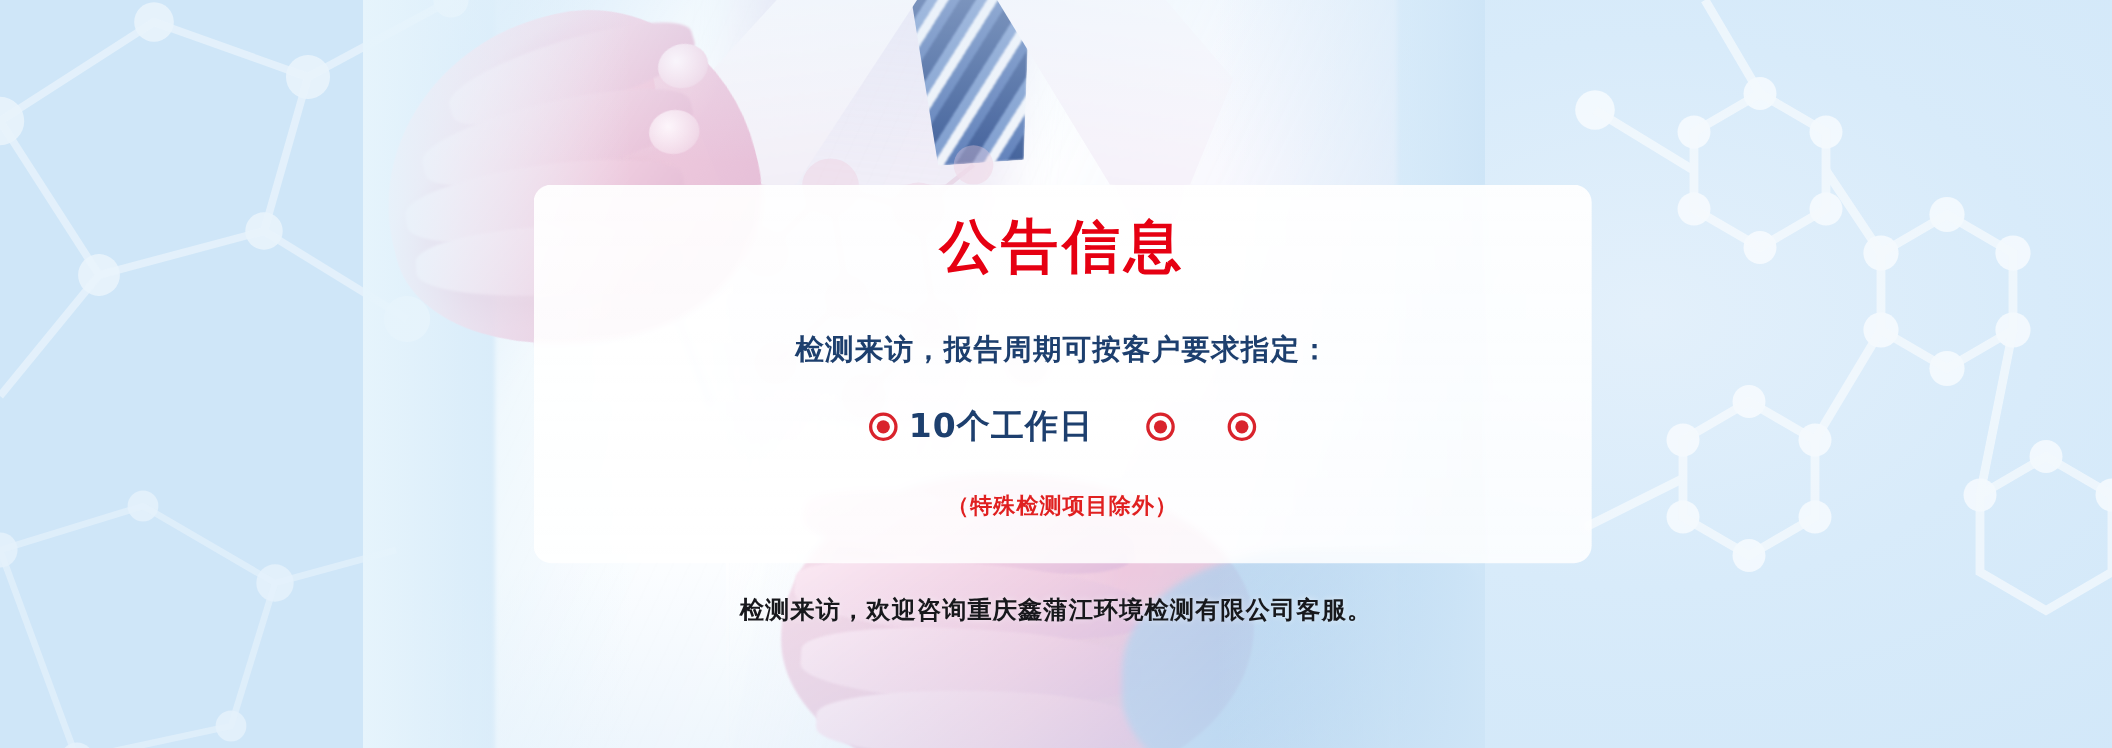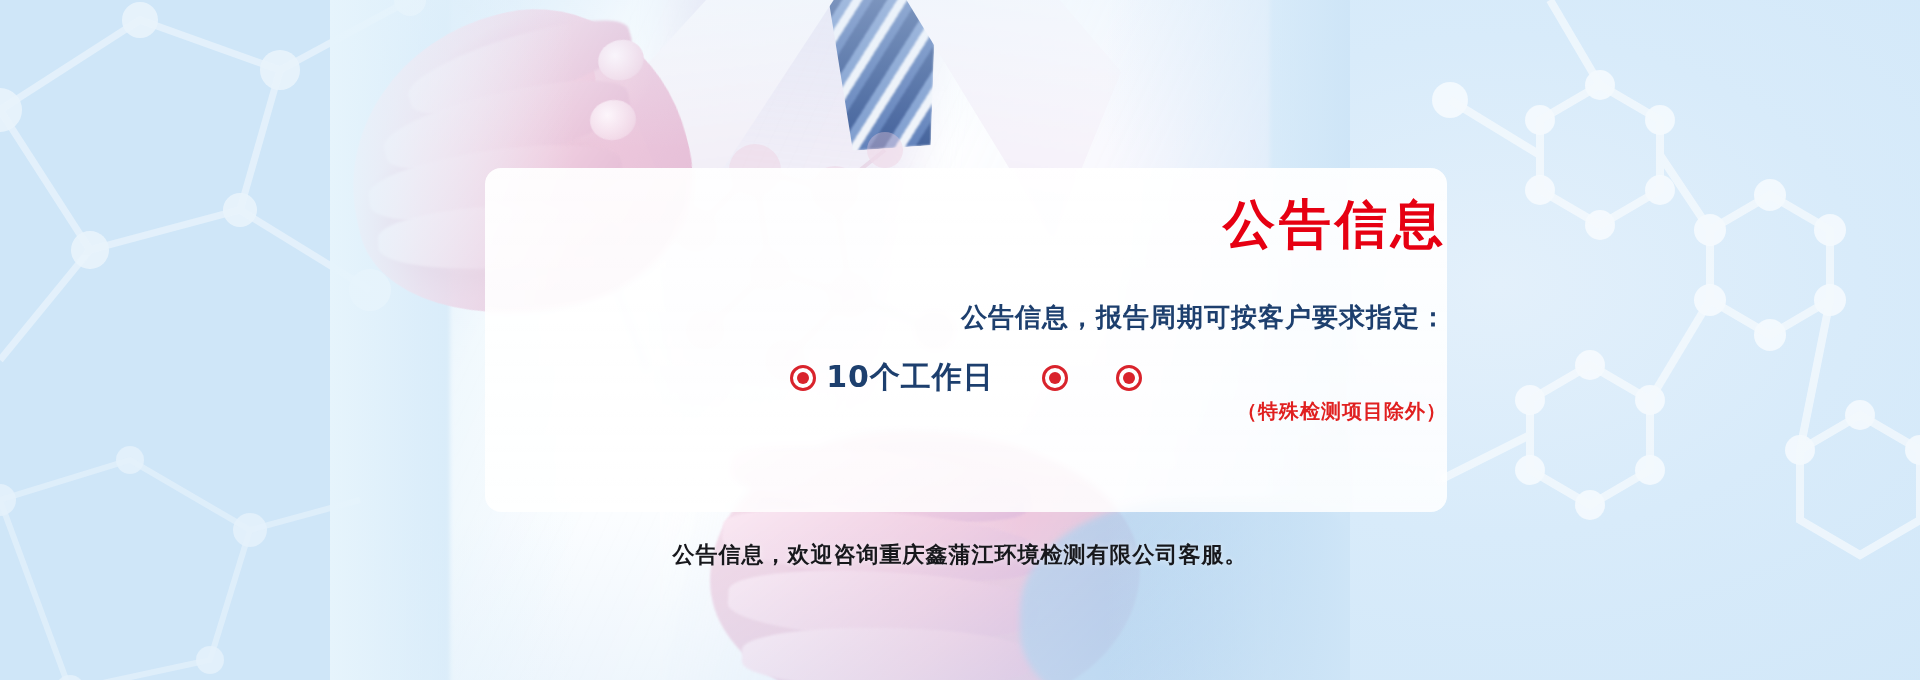--- a/index.html
+++ b/index.html
@@ -161,54 +161,55 @@
                               rgba(222,238,250,0) 76%, rgba(214,234,249,.6) 92%, rgba(206,229,247,1) 100%),
       linear-gradient(180deg, rgba(226,241,252,.35) 0%, rgba(255,255,255,0) 22%, rgba(255,255,255,0) 76%, rgba(214,232,248,.35) 100%);
   }
 
   
   .card{
     position:absolute; left:485px; top:168px; width:962px; height:344px;
     background:linear-gradient(180deg, rgba(255,255,255,.93) 0%, rgba(255,255,255,.90) 45%, rgba(255,255,255,.86) 100%);
     border-radius:16px;
     backdrop-filter:blur(3px);
-    text-align:right;
+    text-align:center;
   }
 
   .title{
     margin-top:22px;
     font-size:52px; font-weight:bold; letter-spacing:4px;
     color:#e60012;
     font-family:"DejaVu Sans","Liberation Sans",sans-serif;
   }
   .subtitle{
     margin-top:40px;
     font-size:26px; font-weight:bold; letter-spacing:1px;
     color:#1d3f6e;
     font-family:"DejaVu Sans","Liberation Sans",sans-serif;
   }
   .options{
-    margin-top:22px;
+    margin-top:32px;
     display:flex; justify-content:center; align-items:center; gap:48px;
   }
   .option{ display:flex; align-items:center; gap:10px; }
   .radio{
     width:26px; height:26px; border-radius:50%;
     border:3px solid #d9232c; background:#fff;
     display:flex; align-items:center; justify-content:center;
     flex:0 0 auto;
   }
   .radio::after{
     content:""; width:12px; height:12px; border-radius:50%; background:#d9232c;
   }
   .option-label{
     font-size:30px; font-weight:bold; color:#1d3f6e; letter-spacing:1px;
     font-family:"DejaVu Sans","Liberation Sans",sans-serif;
   }
   .note{
+    margin-top:38px;
     font-size:20px; font-weight:bold; color:#e02020; letter-spacing:1px;
     font-family:"DejaVu Sans","Liberation Sans",sans-serif;
   }
 
   .footer{
     position:absolute; left:0; right:0; top:540px;
     text-align:center;
     font-size:22px; font-weight:bold; color:#17181c; letter-spacing:1px;
     font-family:"DejaVu Sans","Liberation Sans",sans-serif;
     text-shadow:0 0 6px rgba(255,255,255,.55);
@@ -335,33 +336,33 @@
     <div class="bfinger bf1"></div>
     <div class="bfinger bf2"></div>
     <div class="bfinger bf3"></div>
     <div class="bfinger bf4"></div>
     <div class="sleeve"></div>
     <div class="photo-fade"></div>
   </div>
 
   <div class="card">
     <div class="title">公告信息</div>
-    <div class="subtitle">公告信息，报告周期可按客户要求指定：</div>
+    <div class="subtitle">检测来访，报告周期可按客户要求指定：</div>
 
     <div class="options">
       <div class="option">
         <span class="radio"></span>
         <span class="option-label">10个工作日</span>
       </div>
       <div class="option">
         <span class="radio"></span>
       </div>
       <div class="option">
         <span class="radio"></span>
       </div>
     </div>
 
     <div class="note">（特殊检测项目除外）</div>
   </div>
 
-  <div class="footer">公告信息，欢迎咨询重庆鑫蒲江环境检测有限公司客服。</div>
+  <div class="footer">检测来访，欢迎咨询重庆鑫蒲江环境检测有限公司客服。</div>
 
 </div>
 
 </body></html>

